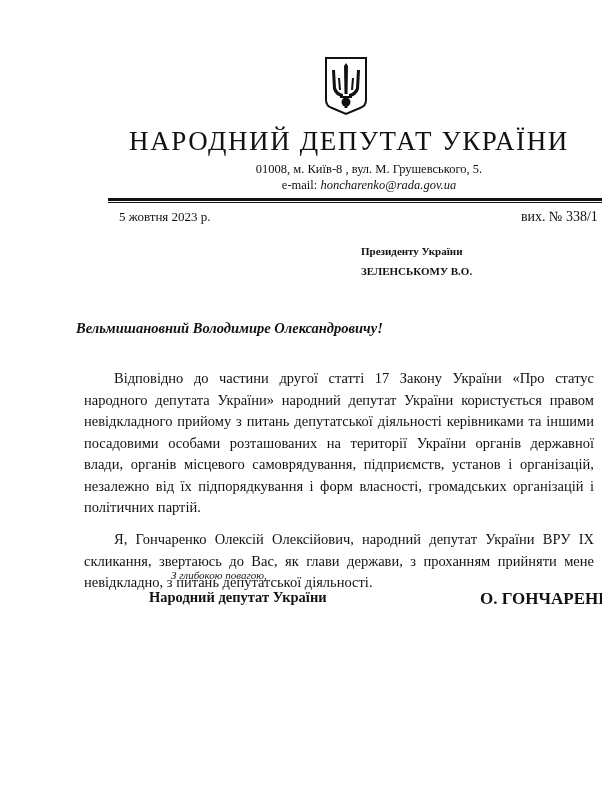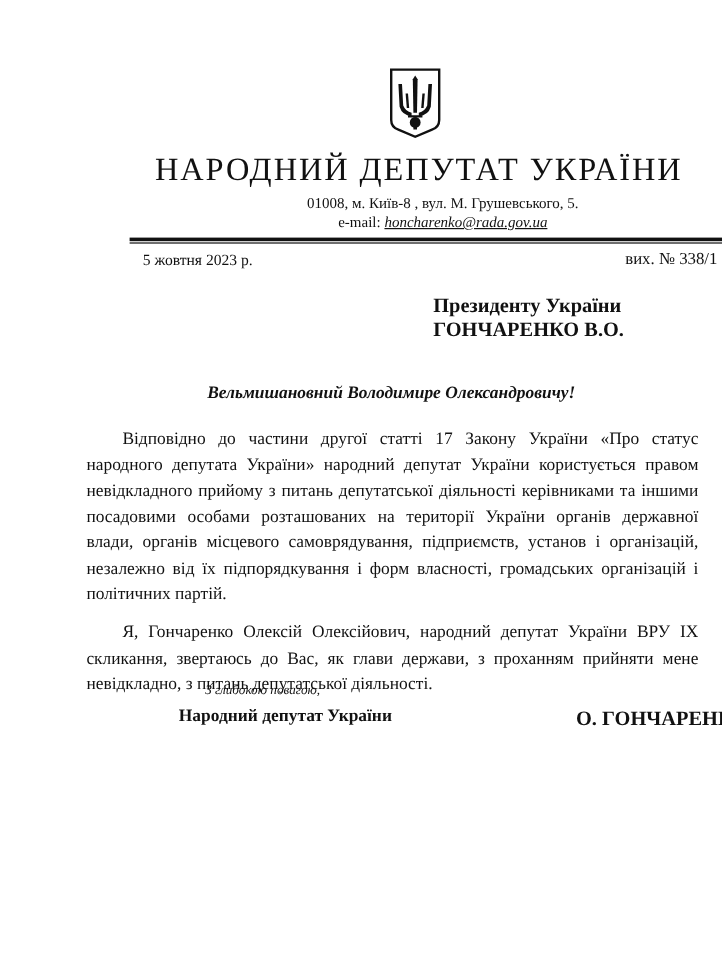--- a/index.html
+++ b/index.html
@@ -5,32 +5,32 @@
     html, body { margin: 0; padding: 0; background: #ffffff; }
     body { width: 602px; height: 800px; position: relative; overflow: hidden;
            font-family: "Liberation Serif", "DejaVu Serif", serif; color: #111; }
     .abs { position: absolute; margin-left: 48px; }
     .emblem { left: 276px; top: 56px; width: 44px; height: 60px; }
     .title { left: 0; width: 602px; top: 126px; text-align: center; font-size: 27px;
              letter-spacing: 1.6px; font-weight: normal; color: #111; white-space: nowrap; }
     .addr { left: 0; width: 602px; text-align: center; font-size: 12.5px; white-space: nowrap; }
     .addr1 { top: 162px; left: 20px; }
     .addr2 { top: 178px; left: 20px; }
-    .addr2 .email { font-style: italic; text-decoration: underline; }
+    .addr2 .email { font-style: italic; }
     .rule { left: 60px; width: 518px; top: 198px; height: 3px; background: #111; }
     .rule2 { left: 60px; width: 518px; top: 202px; height: 1px; background: #111; }
     .date { left: 71px; top: 209px; font-size: 13px; }
     .ref { left: 473px; top: 209px; font-size: 14px; white-space: nowrap; }
-    .addressee { left: 313px; font-size: 17px; font-weight: bold; white-space: nowrap; }
+    .addressee { left: 313px; font-size: 11px; font-weight: bold; white-space: nowrap; }
     .addressee1 { top: 245px; }
     .addressee2 { top: 265px; }
-    .salutation { left: 0; width: 528px; text-align: center; top: 320px; padding-left: 28px;
+    .salutation { left: 0; width: 528px; text-align: left; top: 320px; padding-left: 28px;
                   font-size: 14.5px; font-weight: bold; font-style: italic; white-space: nowrap; box-sizing: border-box; }
     .para { left: 68px; width: 510px; font-size: 14.5px; line-height: 21.5px; text-align: justify;
-            text-indent: 30px; margin: 4px; }
+            text-indent: 30px; margin: 16px; }
     .para1 { top: 352px; }
     .para2 { top: 513px; }
     .closing { left: 123px; top: 569px; font-size: 11px; font-style: italic; }
     .sig-title { left: 101px; top: 589px; font-size: 14.5px; font-weight: bold; white-space: nowrap; }
     .sig-name { left: 432px; top: 589px; font-size: 17px; font-weight: bold; white-space: nowrap; }
   </style>
 </head>
 <body>
 
 <div class="abs emblem">
@@ -55,21 +55,21 @@
   <span>e-mail: </span><span class="email">honcharenko@rada.gov.ua</span>
 </div>
 
 <div class="abs rule"></div>
 <div class="abs rule2"></div>
 
 <div class="abs date">5 жовтня 2023 р.</div>
 <div class="abs ref">вих. № 338/1</div>
 
 <div class="abs addressee addressee1">Президенту України</div>
-<div class="abs addressee addressee2">ГОНЧАРЕНКО В.О.</div>
+<div class="abs addressee addressee2">ЗЕЛЕНСЬКОМУ В.О.</div>
 
 <div class="abs salutation">Вельмишановний Володимире Олександровичу!</div>
 
 <p class="abs para para1">Відповідно до частини другої статті 17  Закону  України «Про статус народного депутата України» народний депутат України користується правом невідкладного прийому з питань депутатської діяльності керівниками та іншими  посадовими особами розташованих на території України органів державної влади, органів  місцевого  самоврядування,  підприємств,  установ і  організацій,   незалежно   від   їх  підпорядкування  і  форм  власності, громадських організацій і політичних партій.</p>
 <p class="abs para para2">Я, Гончаренко Олексій Олексійович, народний депутат України ВРУ IX скликання, звертаюсь до Вас, як глави держави, з проханням прийняти мене невідкладно, з  питань  депутатської  діяльності.</p>
 
 <div class="abs closing">З глибокою повагою,</div>
 <div class="abs sig-title">Народний депутат України</div>
 <div class="abs sig-name">О. ГОНЧАРЕНКО</div>
 

